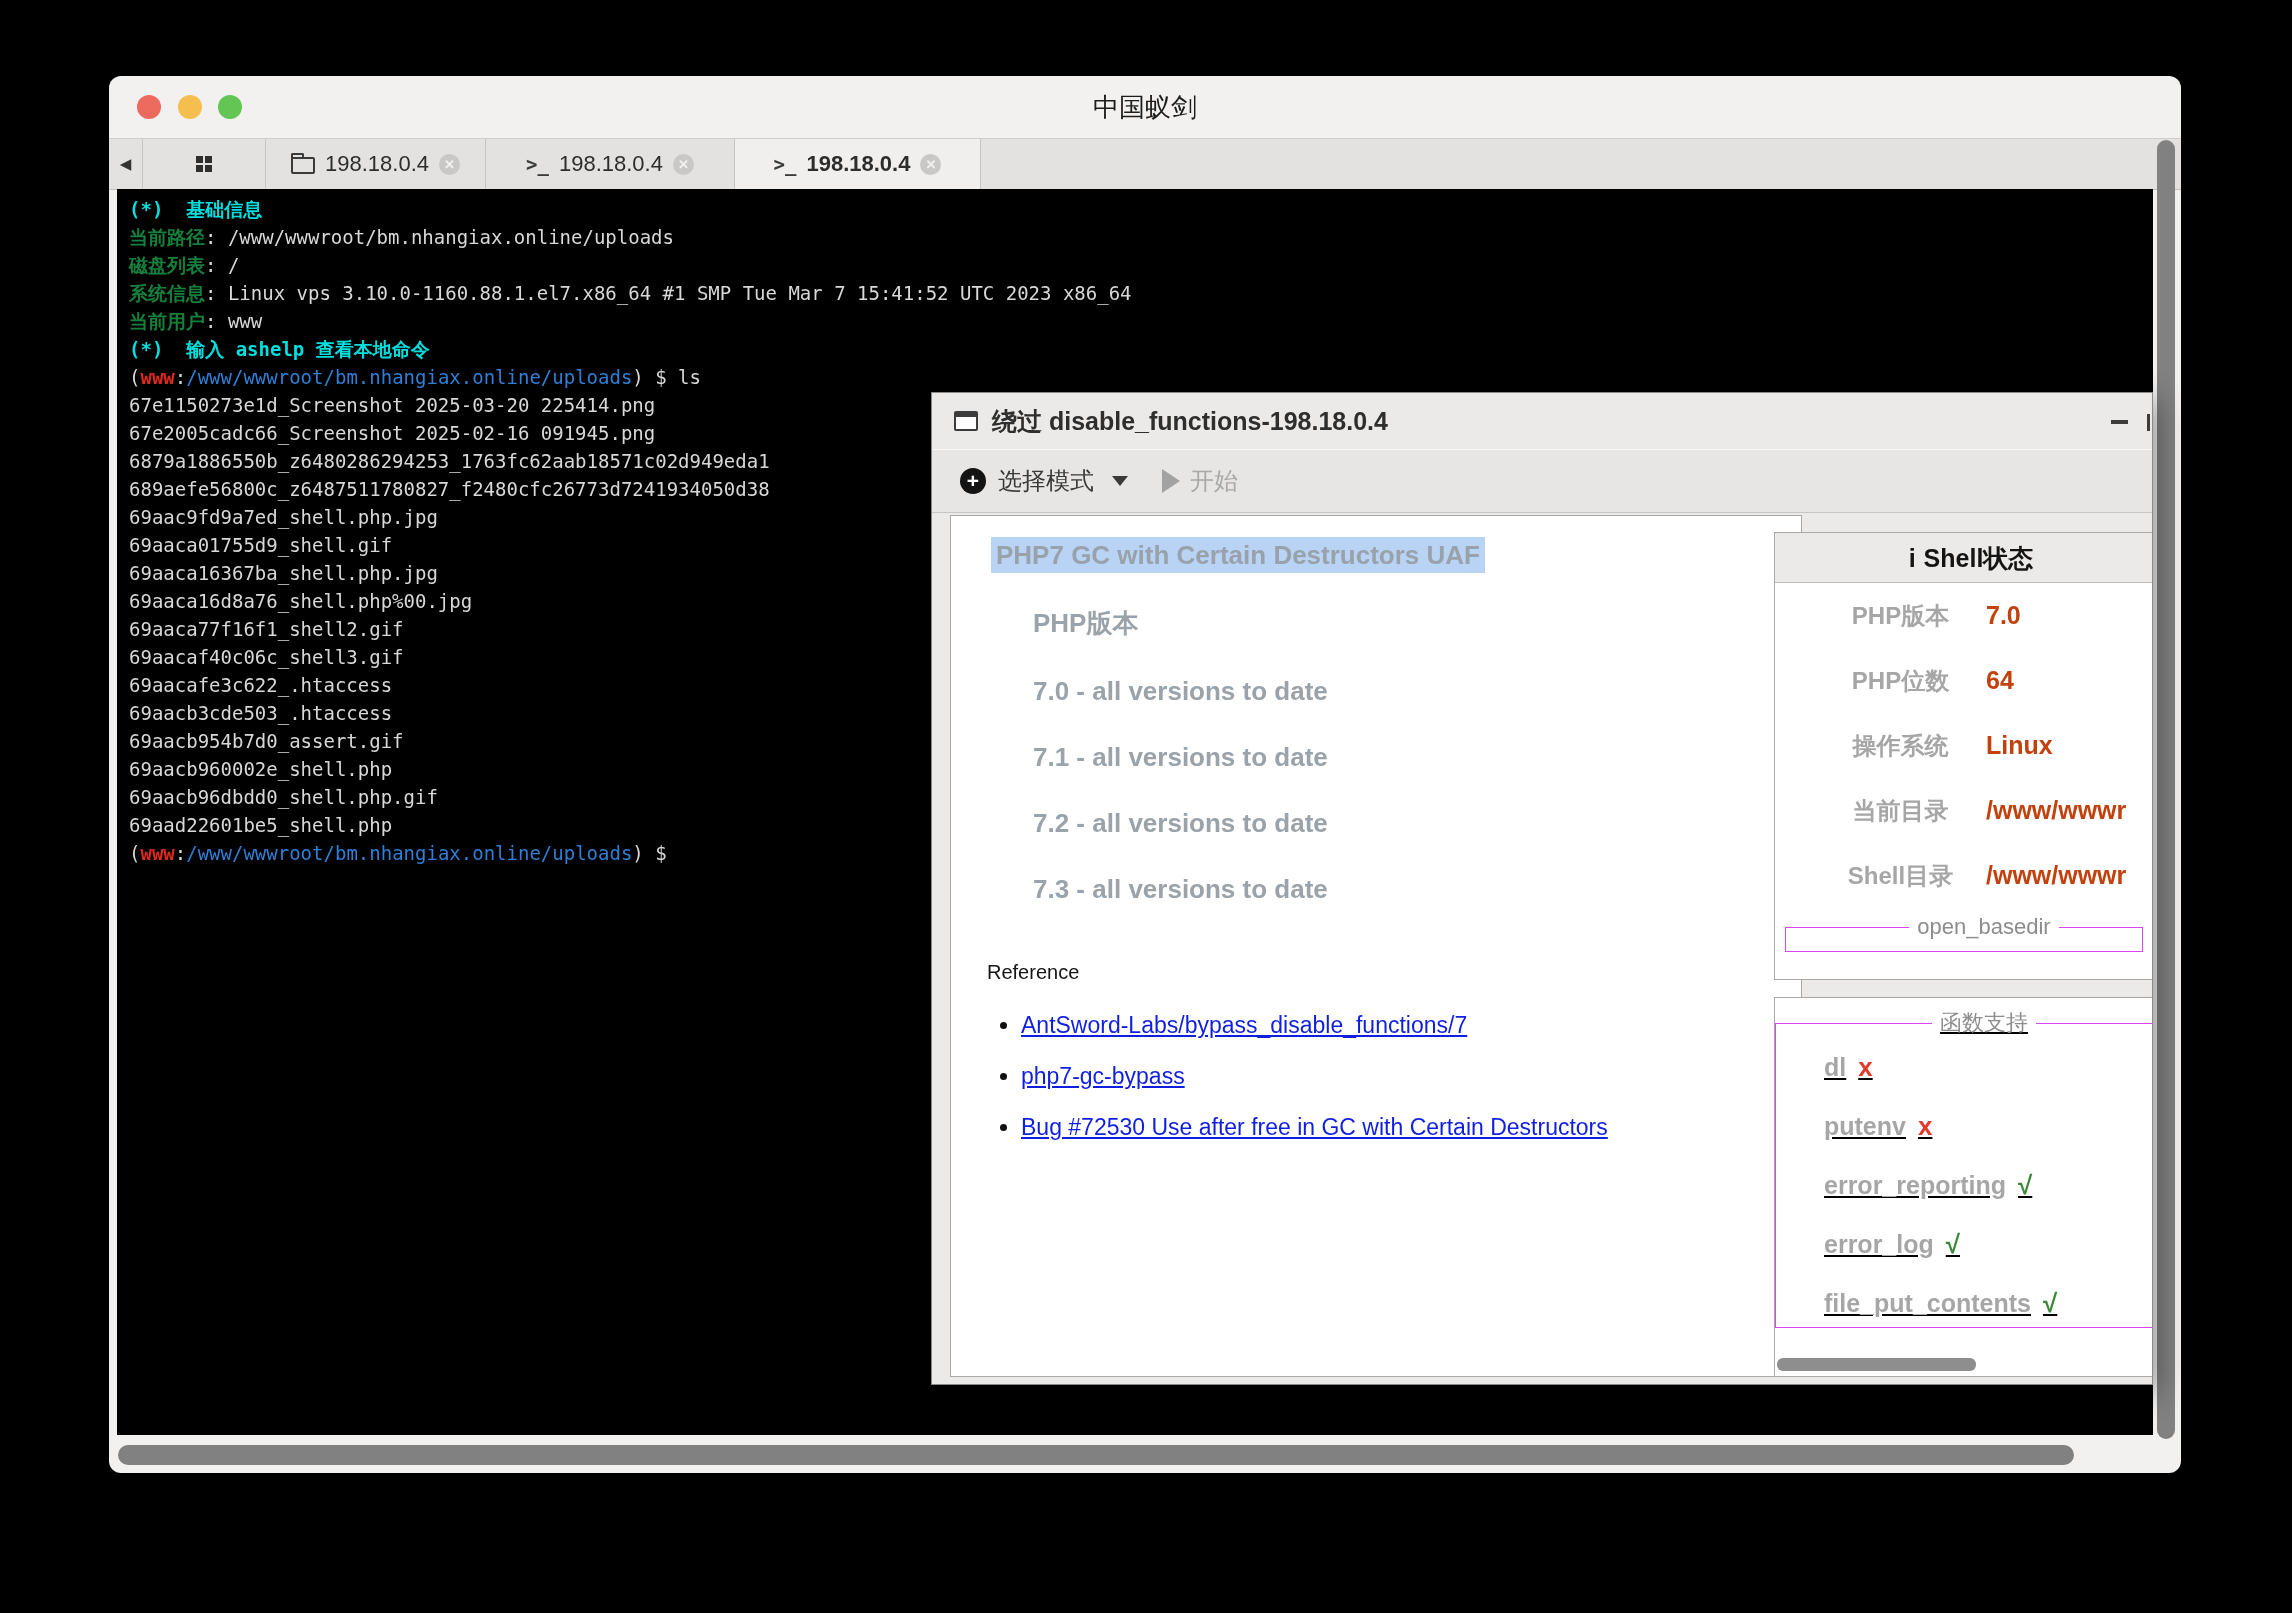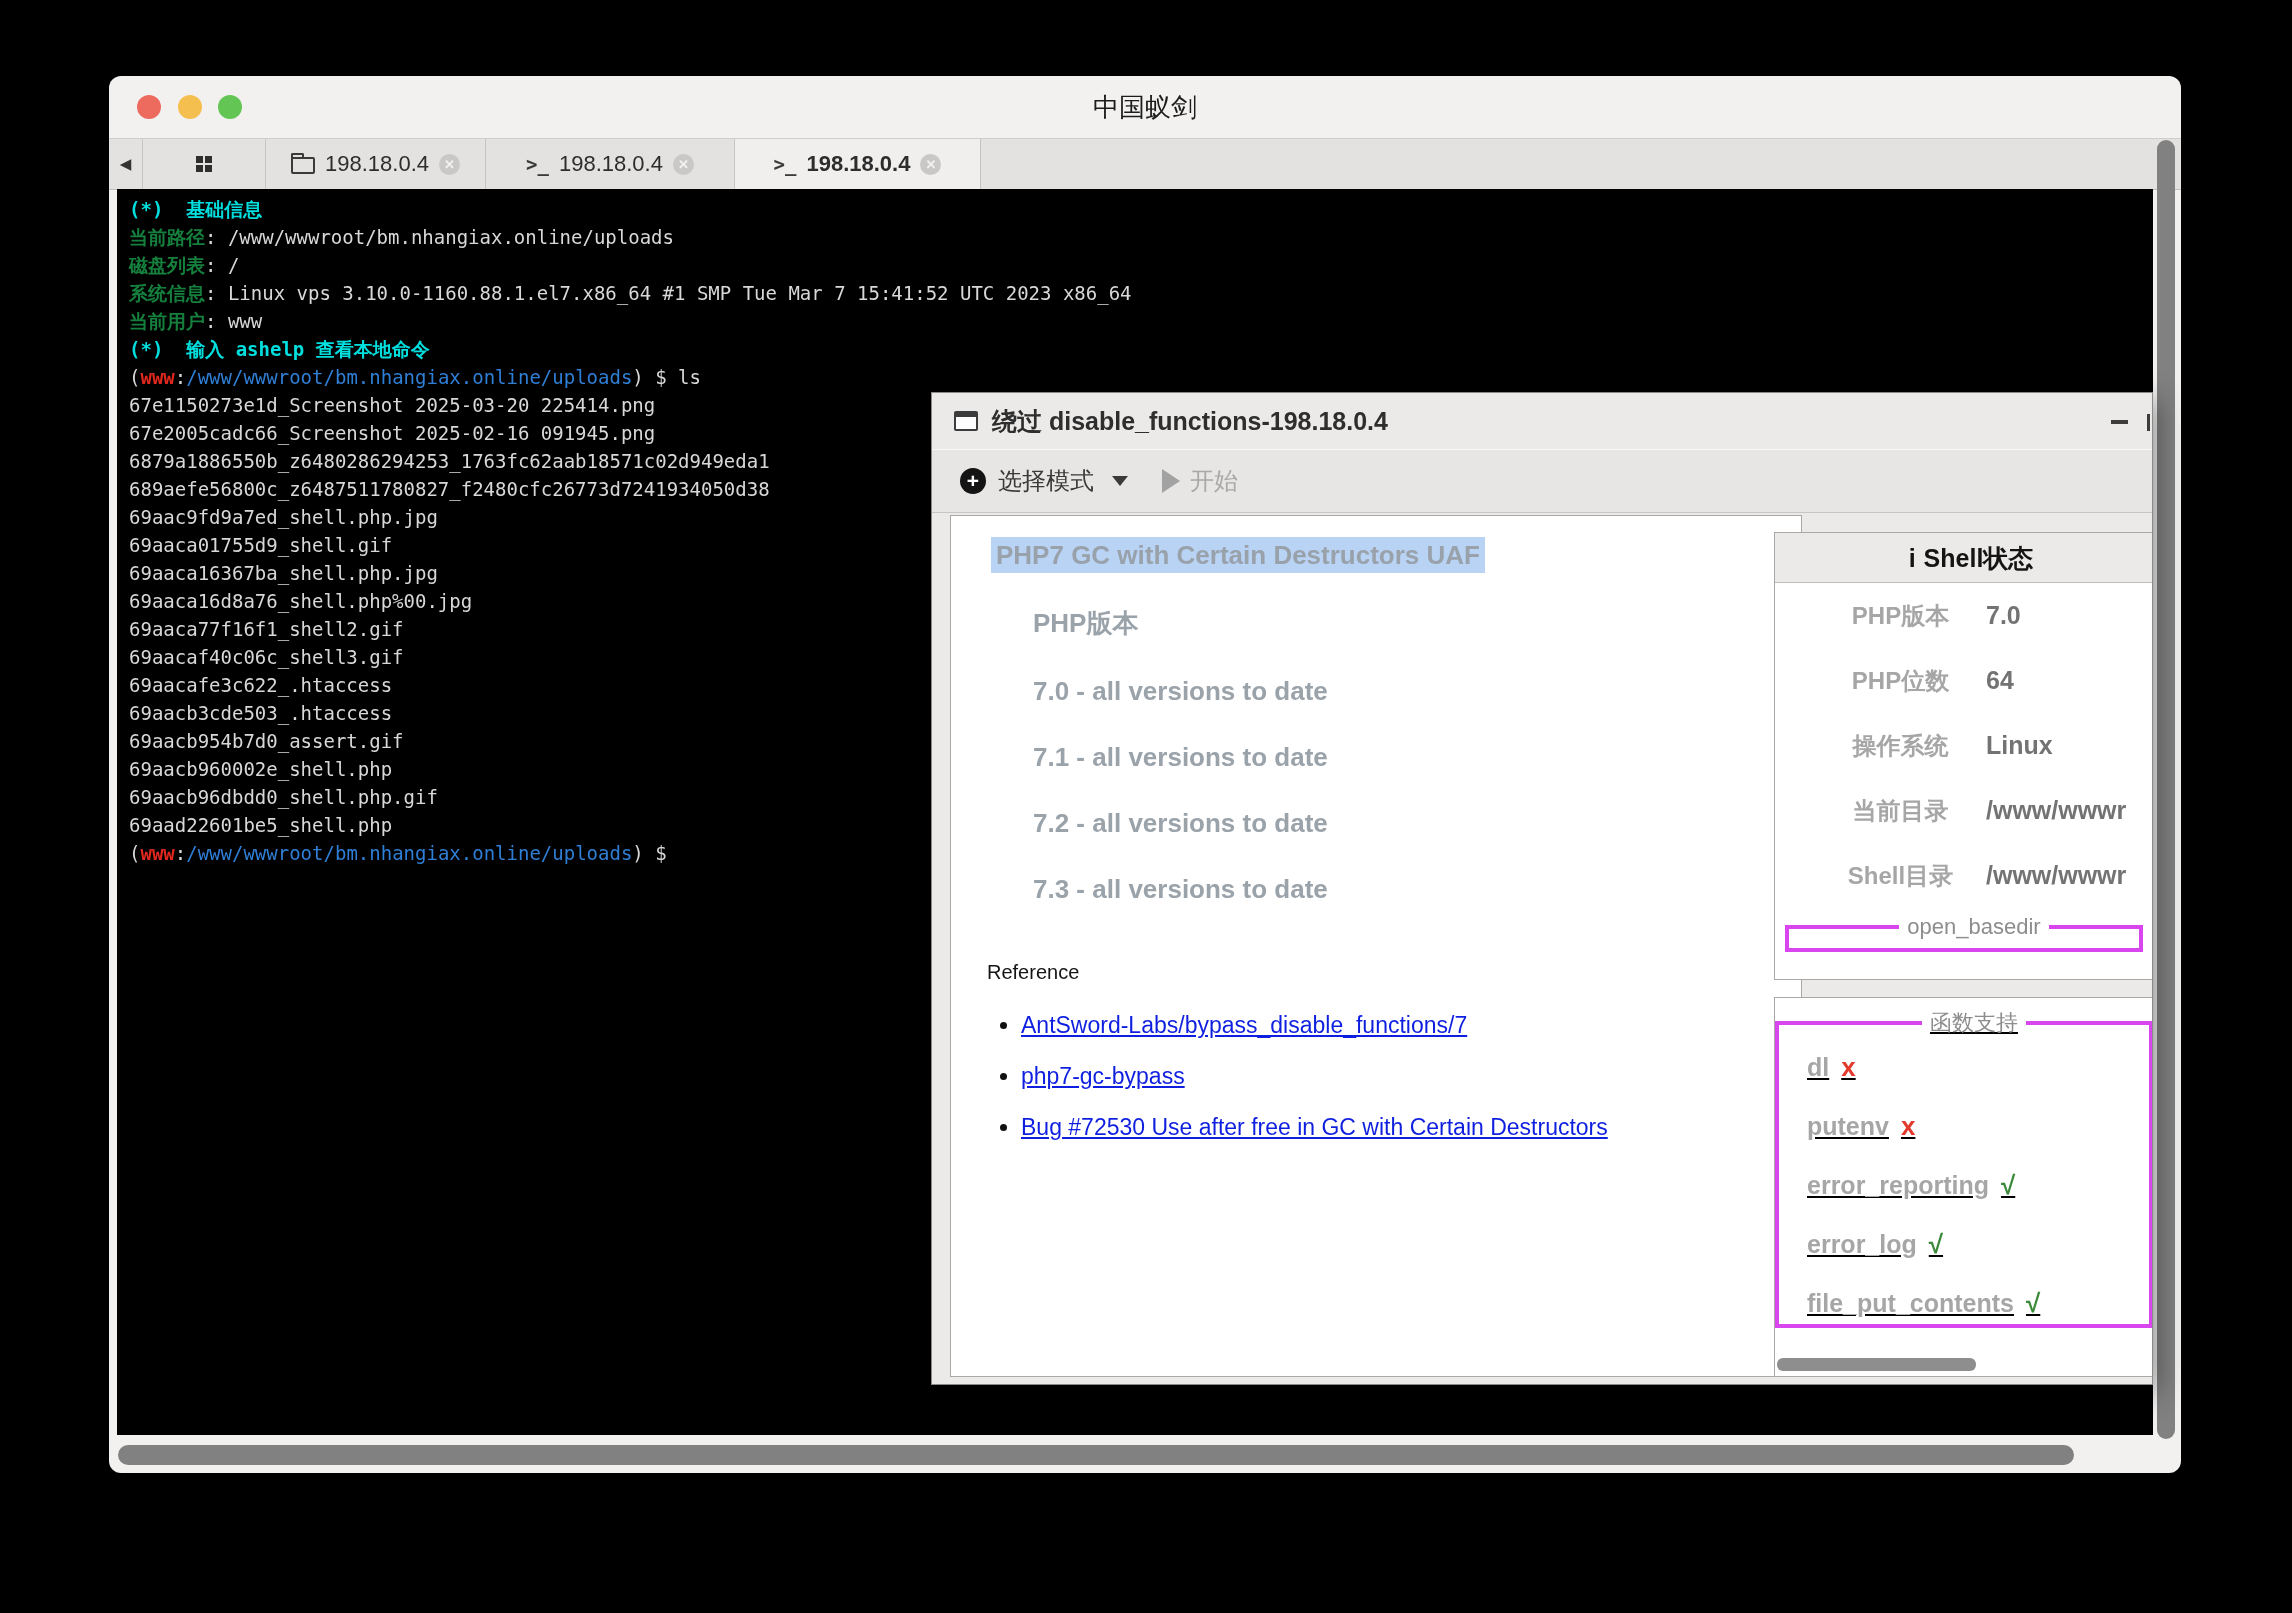--- a/index.html
+++ b/index.html
@@ -90,22 +90,22 @@
   .exp-links a { color:#0f1fe0; text-decoration:underline; cursor:pointer; }
 
   .panel-status { position:absolute; left:842px; top:18px; width:380px; height:862px;text-align:center; }
   .box1 { height:448px; background:#fff; border:1px solid #a9a8a7; overflow:hidden; }
   .box-header { height:50px; background:#eceae8; border-bottom:1px solid #bdbcbb; line-height:50px;
                 padding-left:14px; font-size:25px; font-weight:bold; color:#141414; }
   .info-i { font-weight:bold; margin-right:8px; }
   .srow { display:flex; align-items:center; height:65px; padding-left:40px; }
   .srow:first-of-type { margin-top:8px; }
   .srow-label { width:171px; font-weight:bold; font-size:24px; color:#a6a6a6; flex:none; }
-  .srow-value { font-weight:bold; font-size:25px; color:#737373; white-space:nowrap; }
-  fieldset { border:4px solid #d946ef; }
+  .srow-value { font-weight:bold; font-size:25px; color:#c2410c; white-space:nowrap; }
+  fieldset { border:1px solid #d946ef;padding-left:20px; }
   legend { font-size:22px; color:#8d8d8d; padding:0 8px; margin-left:10px; }
   .obd { margin:6px 10px 0; height:38px; }
   .box2 { margin-top:17px; height:380px; background:#fff; border:1px solid #a9a8a7;
           position:relative; overflow:hidden; }
   .fs { margin:10px 0 0; height:320px;text-decoration:underline; }
   .frow { height:59px; display:flex; align-items:center; padding-left:28px; gap:12px; }
   .fname { font-weight:bold; font-size:25px; color:#a6a6a6; }
   .fmark { font-weight:bold; font-size:26px; }
   .mark-no  { color:#e23b2e; }
   .mark-yes { color:#3a8a3a; }

